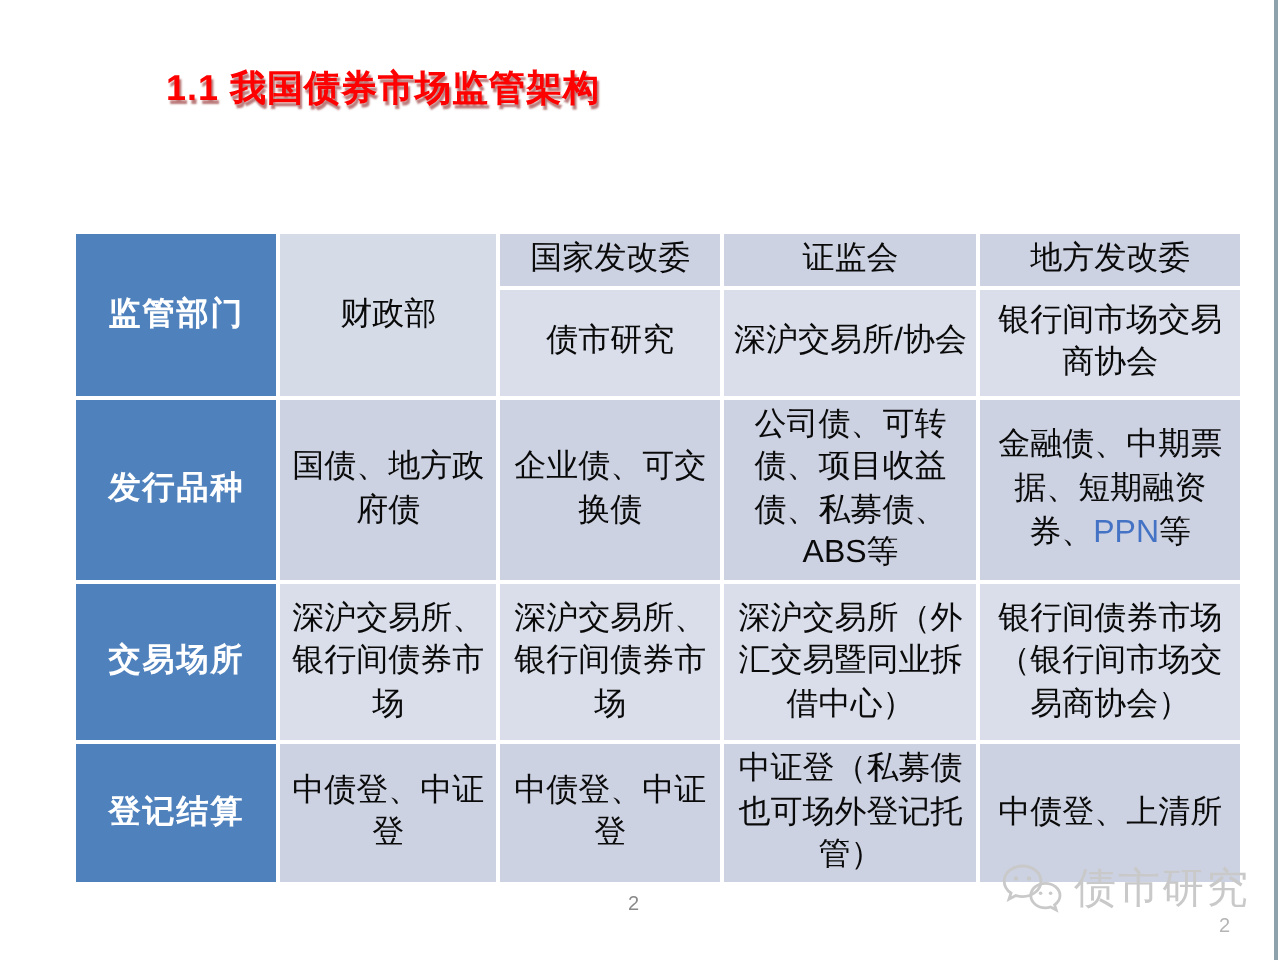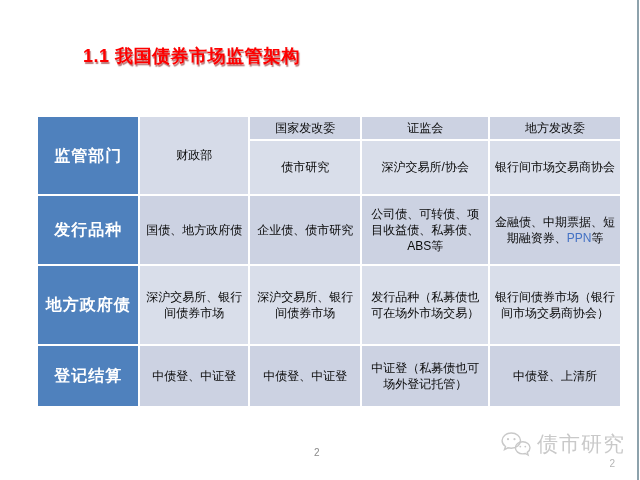--- a/index.html
+++ b/index.html
@@ -6,37 +6,37 @@
   body{
     width:640px;height:480px;background:#ffffff;overflow:hidden;position:relative;
     font-family:"Liberation Sans","DejaVu Sans",sans-serif;
   }
   .slide{position:absolute;inset:0;background:#fff;}
   .slide-right-border{
     position:absolute;top:0;right:1px;width:2px;height:480px;
     background:var(--border-gray,#8da2ac);
   }
   .title{
-    position:absolute;left:83px;top:44px;margin:0;
+    position:absolute;left:83px;top:32px;margin:0;
     font-size:18px;font-weight:bold;color:var(--title-red,#fe0000);
     text-shadow:1px 2px 1px rgba(130,10,10,0.55);
     letter-spacing:0.5px;white-space:nowrap;
   }
   table.reg-table{
     position:absolute;left:36px;top:115px;width:586px;
     table-layout:fixed;border-collapse:separate;border-spacing:2px;
   }
   col.c0{width:99px;}
   col.c1{width:106px;}
   col.c2{width:109px;}
   col.c3{width:124px;}
   col.c4{width:128px;}
   td{
     text-align:center;vertical-align:middle;
-    font-size:12px;color:#0a0a0a;line-height:1.35;padding:2px 4px;
+    font-size:16px;color:#0a0a0a;line-height:1.35;padding:2px 4px;
     word-break:break-word;
   }
   td.hdr{
     background:var(--header-blue,#4f81bd);
     color:#ffffff;font-weight:bold;font-size:16px;letter-spacing:1px;
   }
   td.dark{background:var(--band-dark,#ccd2e2);}
   td.light{background:var(--band-light,#d9deea);}
   td.mid{background:var(--band-mid,#d6dbe8);}
   tr.r-top{height:22px;}
@@ -87,29 +87,29 @@
       <td class="dark">地方发改委</td>
     </tr>
     <tr class="r-bottom">
       <td class="light">债市研究</td>
       <td class="light">深沪交易所/协会</td>
       <td class="light">银行间市场交易商协会</td>
     </tr>
     <tr class="r2">
       <td class="hdr">发行品种</td>
       <td class="dark">国债、地方政府债</td>
-      <td class="dark">企业债、债市研究</td>
+      <td class="dark">企业债、可交换债</td>
       <td class="dark">公司债、可转债、项目收益债、私募债、ABS等</td>
       <td class="dark"><span>金融债、中期票据、短期融资券、</span><span class="ppn">PPN</span><span>等</span></td>
     </tr>
     <tr class="r3">
-      <td class="hdr">地方政府债</td>
+      <td class="hdr">交易场所</td>
       <td class="light">深沪交易所、银行间债券市场</td>
       <td class="light">深沪交易所、银行间债券市场</td>
-      <td class="light">发行品种（私募债也可在场外市场交易）</td>
+      <td class="light">深沪交易所（外汇交易暨同业拆借中心）</td>
       <td class="light">银行间债券市场（银行间市场交易商协会）</td>
     </tr>
     <tr class="r4">
       <td class="hdr">登记结算</td>
       <td class="dark">中债登、中证登</td>
       <td class="dark">中债登、中证登</td>
       <td class="dark">中证登（私募债也可场外登记托管）</td>
       <td class="dark">中债登、上清所</td>
     </tr>
   </tbody>

